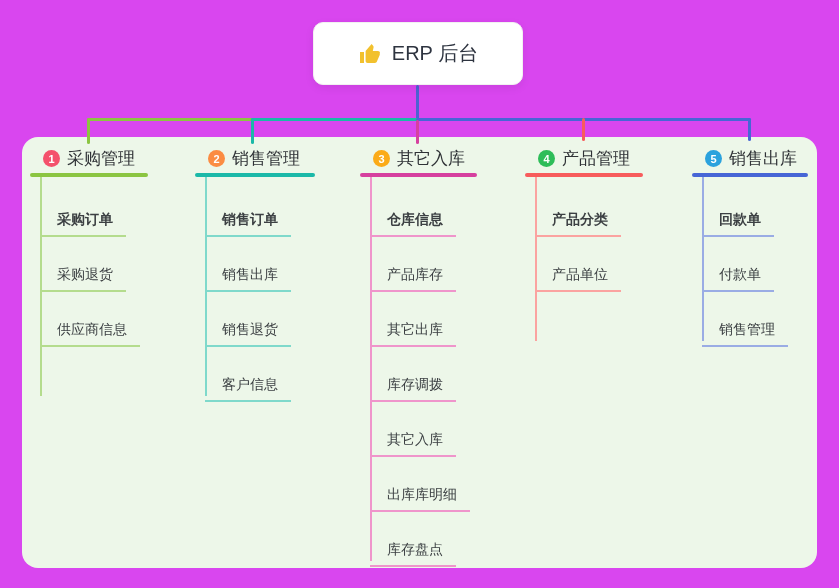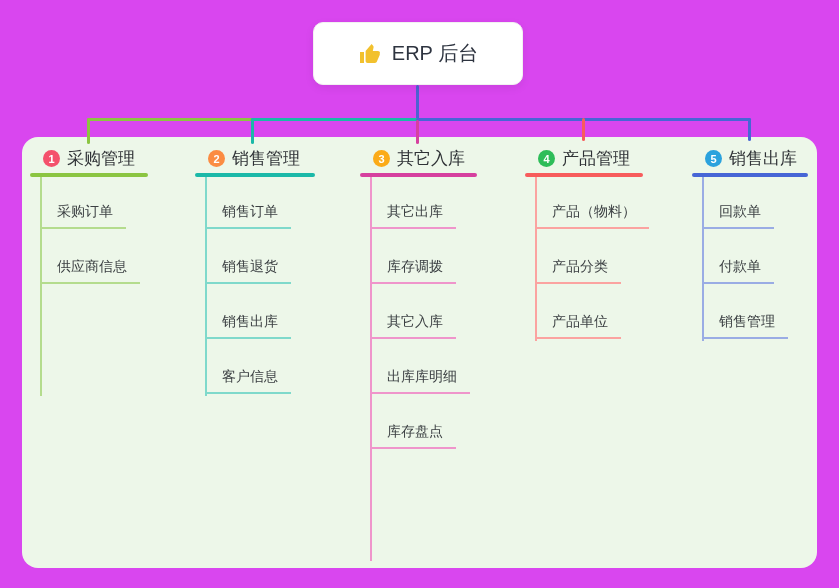--- a/index.html
+++ b/index.html
@@ -51,21 +51,21 @@
   .hline { height:4px; margin-top:5px; border-radius:2px; background:var(--main); }
   .vline { position:absolute; left:10px; top:28px; width:2px; background:var(--child); }
   .children { margin-left:10px; }
   .child {
     height:55px; width:fit-content; min-width:70px;
     display:flex; align-items:flex-end;
     padding:0 13px 6px 17px;
     border-bottom:2px solid var(--child);
     font-size:14px; color:#3c4043; white-space:nowrap; cursor:pointer;
   }
-  .child:first-child { height:52px; }
+  .child:first-child { height:60px;font-weight:bold; }
 </style>
 </head>
 <body>
 
 <div class="canvas">
 
   <div class="panel" style="background: rgb(237, 247, 233);"></div>
 
   <div class="line stem" style="background: rgb(76, 99, 210);"></div>
   <div class="line h-b1" style="background: rgb(139, 197, 65);"></div>
@@ -91,57 +91,66 @@
       <span class="badge" style="background: rgb(244, 81, 108);">1</span>
       <span class="branch-label">采购管理</span>
     </div>
     <div class="hline"></div>
     <div class="vline" style="height: 219px;"></div>
     <div class="children">
         <div class="child">
           <span>采购订单</span>
         </div>
         <div class="child">
+          <span>采购退货</span>
+        </div>
+        <div class="child">
           <span>供应商信息</span>
         </div>
       </div>
   </div>
 
   <div class="branch b2" style="--main: #1bb9a8; --child: #7fd9cb;">
     <div class="branch-header">
       <span class="badge" style="background: rgb(251, 140, 66);">2</span>
       <span class="branch-label">销售管理</span>
     </div>
     <div class="hline"></div>
     <div class="vline" style="height: 219px;"></div>
     <div class="children">
         <div class="child">
           <span>销售订单</span>
         </div>
         <div class="child">
+          <span>销售出库</span>
+        </div>
+        <div class="child">
           <span>销售退货</span>
-        </div>
-        <div class="child">
-          <span>销售出库</span>
         </div>
         <div class="child">
           <span>客户信息</span>
         </div>
       </div>
   </div>
 
   <div class="branch b3" style="--main: #d6409f; --child: #ef95cb;">
     <div class="branch-header">
       <span class="badge" style="background: rgb(251, 171, 24);">3</span>
       <span class="branch-label">其它入库</span>
     </div>
     <div class="hline"></div>
     <div class="vline" style="height: 384px;"></div>
     <div class="children">
         <div class="child">
+          <span>仓库信息</span>
+        </div>
+        <div class="child">
+          <span>产品库存</span>
+        </div>
+        <div class="child">
           <span>其它出库</span>
         </div>
         <div class="child">
           <span>库存调拨</span>
         </div>
         <div class="child">
           <span>其它入库</span>
         </div>
         <div class="child">
           <span>出库库明细</span>
@@ -154,23 +163,20 @@
 
   <div class="branch b4" style="--main: #f75c5c; --child: #fba3a0;">
     <div class="branch-header">
       <span class="badge" style="background: rgb(46, 189, 89);">4</span>
       <span class="branch-label">产品管理</span>
     </div>
     <div class="hline"></div>
     <div class="vline" style="height: 164px;"></div>
     <div class="children">
         <div class="child">
-          <span>产品（物料）</span>
-        </div>
-        <div class="child">
           <span>产品分类</span>
         </div>
         <div class="child">
           <span>产品单位</span>
         </div>
       </div>
   </div>
 
   <div class="branch b5" style="--main: #4766d6; --child: #9aace4;">
     <div class="branch-header">

